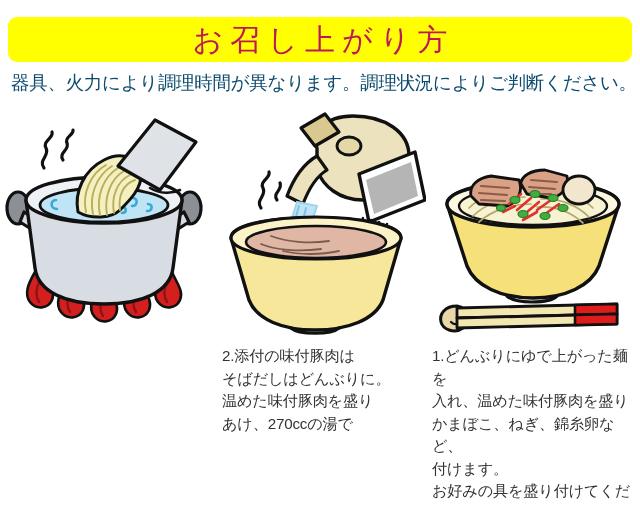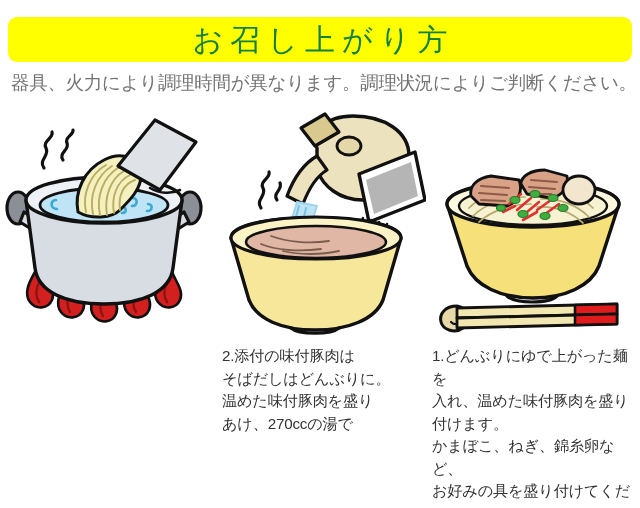--- a/index.html
+++ b/index.html
@@ -25,35 +25,35 @@
     height: 45px;
     background: #ffff00;
     border-radius: 9px;
     display: flex;
     align-items: center;
     justify-content: center;
   }
   .banner-title {
     font-size: 30px;
     letter-spacing: 7px;
-    color: #15803d;
+    color: #be185d;
     font-weight: 400;
     line-height: 1;
     padding-left: 7px;
     white-space: nowrap;
   }
 
   
   .subtitle {
     position: absolute;
     left: 11px;
     top: 70px;
     width: 625px;
     font-size: 18.5px;
-    color: #737373;
+    color: #0c4a6e;
     letter-spacing: -0.3px;
     white-space: nowrap;
   }
 
   
   .illus-row {
     position: absolute;
     left: 0;
     top: 108px;
     width: 640px;
@@ -285,19 +285,19 @@
   <div class="step step-2">
     <p>2.添付の味付豚肉は</p>
     <p>そばだしはどんぶりに。</p>
     <p>温めた味付豚肉を盛り</p>
     <p>あけ、270ccの湯で</p>
   </div>
 
   <div class="step step-3">
     <p>1.どんぶりにゆで上がった麺を</p>
     <p>入れ、温めた味付豚肉を盛り</p>
+    <p>かまぼこ、ねぎ、錦糸卵など、</p>
     <p>付けます。</p>
-    <p>かまぼこ、ねぎ、錦糸卵など、</p>
     <p>お好みの具を盛り付けてくだ</p>
     <p>さい。</p>
   </div>
 
 </div>
 
 </body></html>

